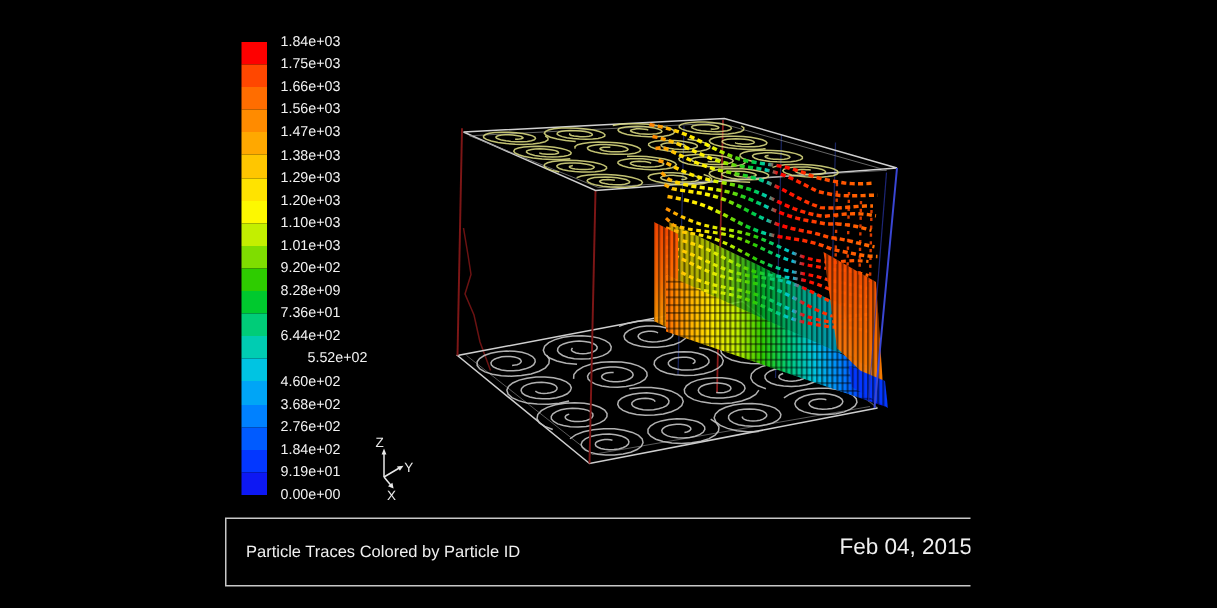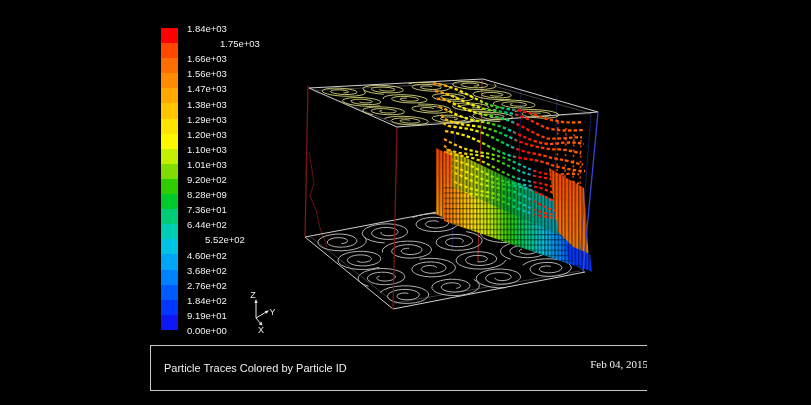--- a/index.html
+++ b/index.html
@@ -10,21 +10,21 @@
   .cb-seg{flex:1 1 auto;}
   .cb-labels{position:absolute;left:187px;top:0;width:70px;height:100%;}
   .cb-label{position:absolute;color:#f2f2f2;font-size:9.5px;white-space:nowrap;transform:translateY(-50%);}
   
   .scene-svg{position:absolute;left:0;top:0;width:811px;height:405px;}
   
   .caption-box{position:absolute;left:150px;top:345px;width:508px;height:46px;
                border:1px solid #c8c8c8;box-sizing:border-box;}
   .caption-text{position:absolute;left:13px;top:0;height:100%;display:flex;align-items:center;
                 color:#f0f0f0;font-size:11px;}
-  .stamp{position:absolute;right:9px;top:12px;text-align:right;color:#f0f0f0;font-size:11px;line-height:13.5px;font-family:Liberation Serif, serif;}
+  .stamp{position:absolute;right:9px;top:12px;text-align:right;color:#f0f0f0;font-size:15px;line-height:13.5px;}
 </style>
 </head>
 <body>
 
 <div class="stage">
 
   <div>
     <div class="cb-bar" id="cb-bar">
         <div class="cb-seg" style="background: rgb(254, 0, 0);"></div>
         <div class="cb-seg" style="background: rgb(255, 71, 0);"></div>
@@ -42,21 +42,21 @@
         <div class="cb-seg" style="background: rgb(0, 204, 178);"></div>
         <div class="cb-seg" style="background: rgb(0, 196, 226);"></div>
         <div class="cb-seg" style="background: rgb(0, 165, 246);"></div>
         <div class="cb-seg" style="background: rgb(0, 129, 255);"></div>
         <div class="cb-seg" style="background: rgb(0, 91, 255);"></div>
         <div class="cb-seg" style="background: rgb(3, 55, 255);"></div>
         <div class="cb-seg" style="background: rgb(13, 24, 243);"></div>
       </div>
     <div class="cb-labels" id="cb-labels">
         <div class="cb-label" style="top: 28px;">1.84e+03</div>
-        <div class="cb-label" style="top: 43.1px; margin-left: 33px;">1.75e+03</div>
+        <div class="cb-label" style="top: 43.1px;">1.75e+03</div>
         <div class="cb-label" style="top: 58.2px;">1.66e+03</div>
         <div class="cb-label" style="top: 73.3px;">1.56e+03</div>
         <div class="cb-label" style="top: 88.4px;">1.47e+03</div>
         <div class="cb-label" style="top: 103.5px;">1.38e+03</div>
         <div class="cb-label" style="top: 118.6px;">1.29e+03</div>
         <div class="cb-label" style="top: 133.7px;">1.20e+03</div>
         <div class="cb-label" style="top: 148.8px;">1.10e+03</div>
         <div class="cb-label" style="top: 163.9px;">1.01e+03</div>
         <div class="cb-label" style="top: 179px;">9.20e+02</div>
         <div class="cb-label" style="top: 194.1px;">8.28e+09</div>

